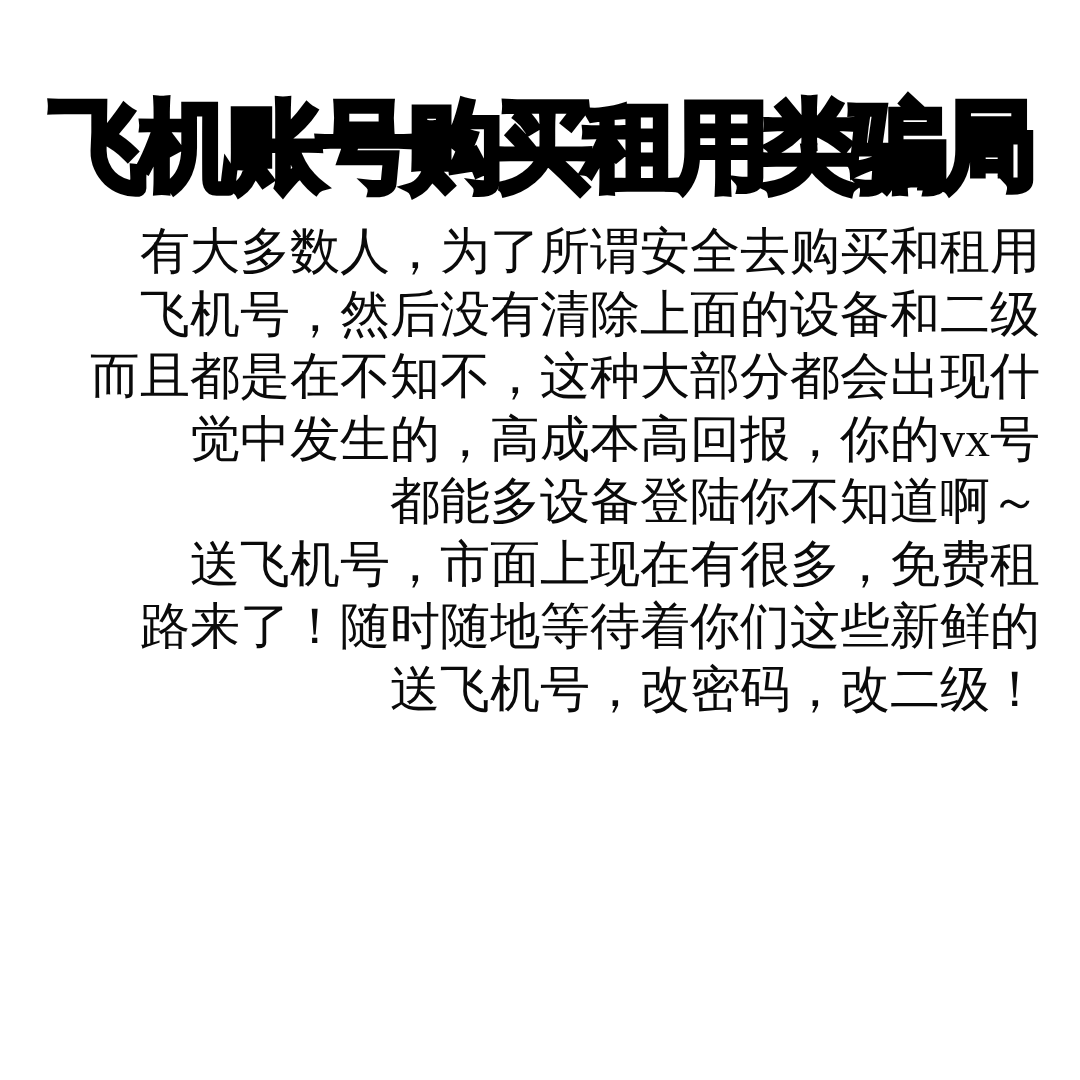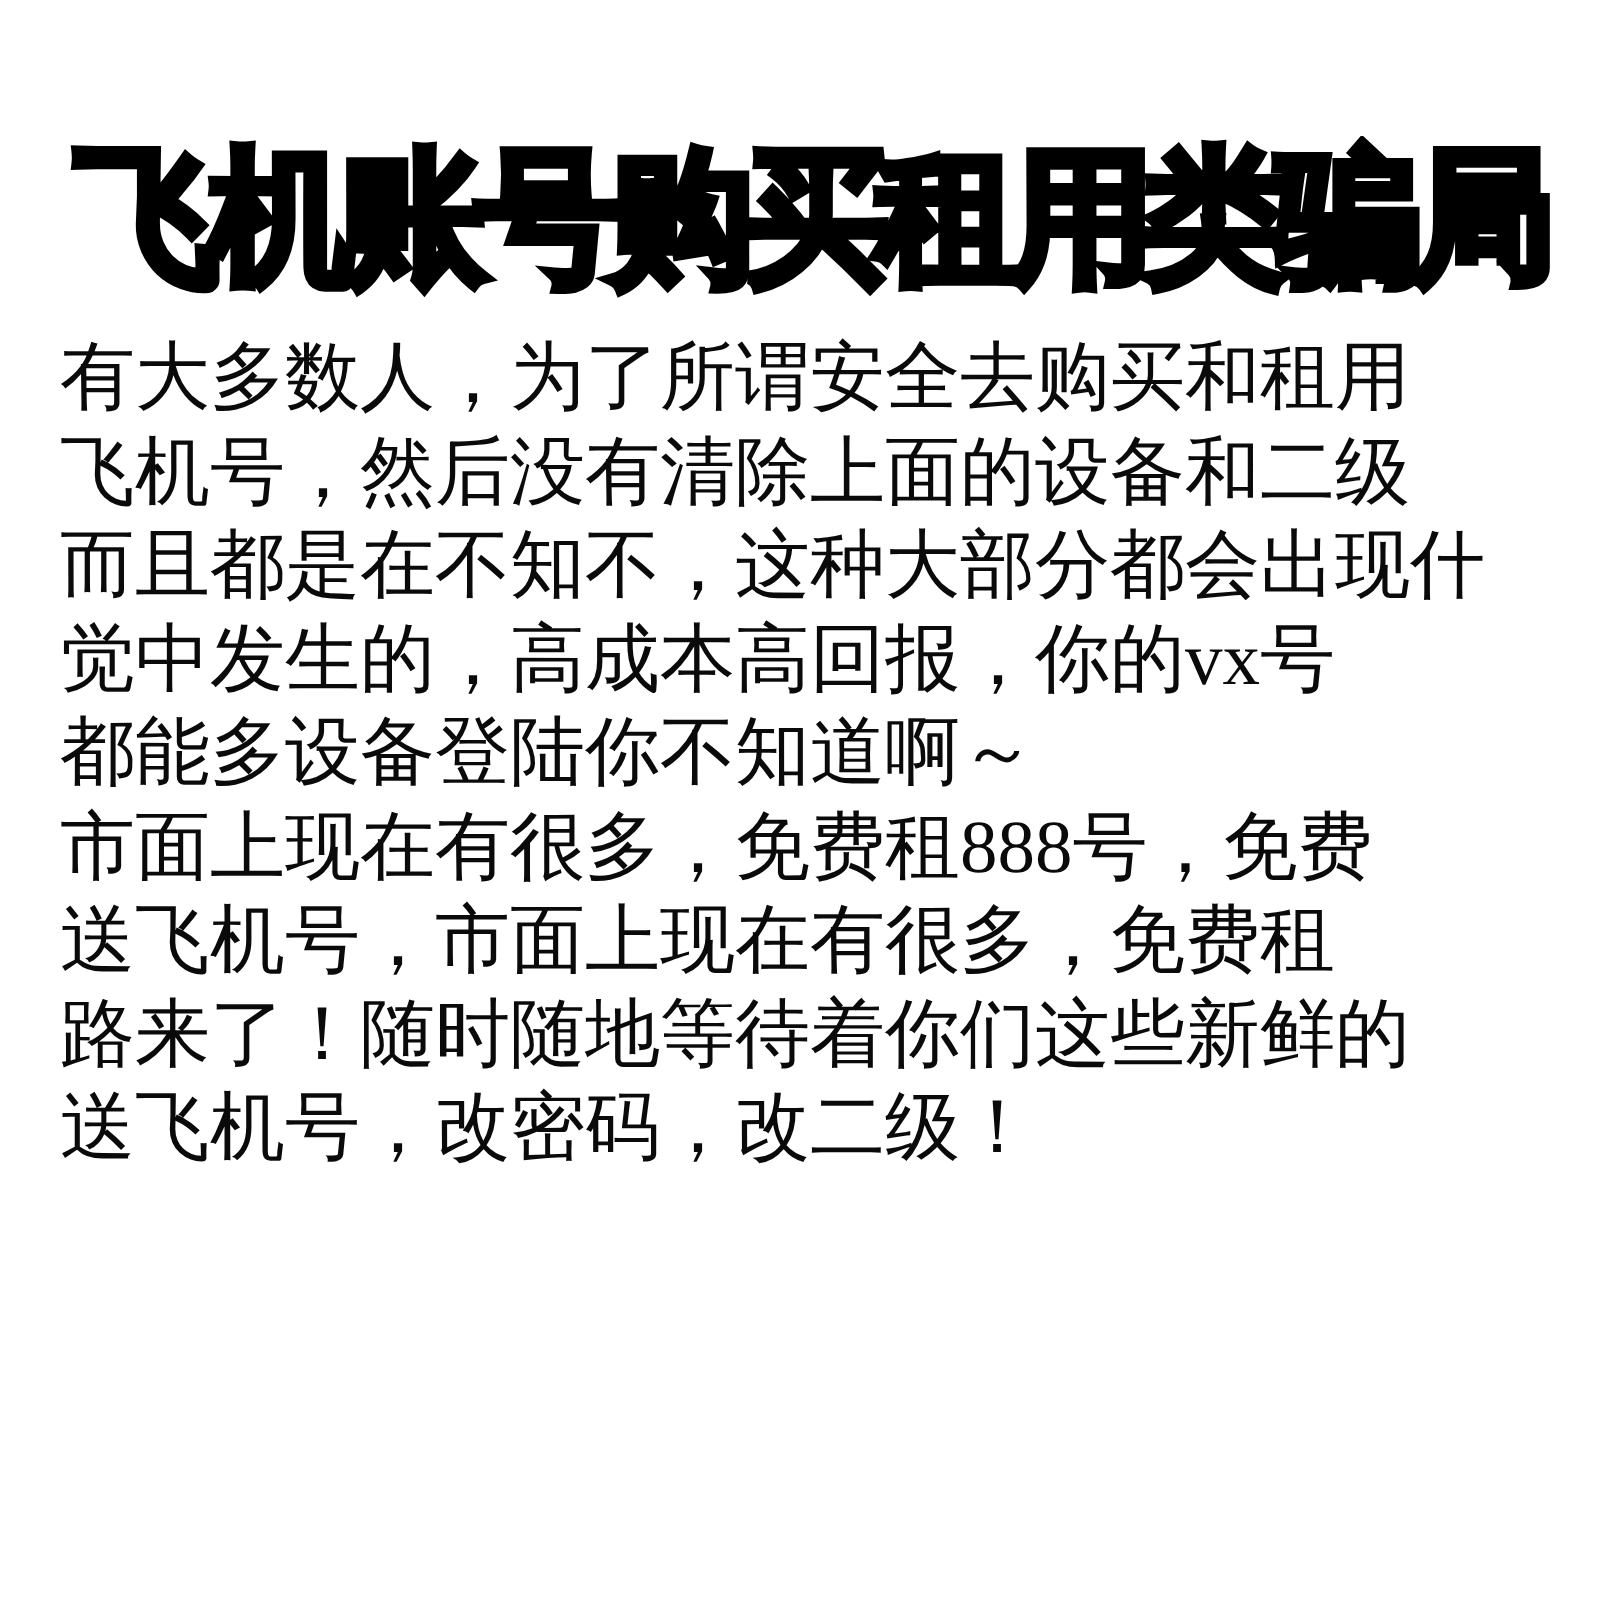--- a/index.html
+++ b/index.html
@@ -28,21 +28,21 @@
     -webkit-text-stroke: 6px #000000;
     white-space: nowrap;
     line-height: 1.25;
     transform: scaleY(1.02);
   }
   .body-text {
     position: relative;
     z-index: 1;
     margin-top: 14px;
     padding: 0 40px;
-    text-align: left;
+    text-align: right;
     color: #0a0a0a;
   }
   .body-line {
     
     font-family: "Liberation Serif", "DejaVu Serif", sans-serif;
     font-size: 50px;
     line-height: 62.5px;
     white-space: nowrap;
     letter-spacing: 0px;
   }
@@ -66,19 +66,18 @@
 
 
   <div class="title">飞机账号购买租用类骗局</div>
 
   <div class="body-text">
     <div class="body-line">有大多数人，为了所谓安全去购买和租用</div>
     <div class="body-line">飞机号，然后没有清除上面的设备和二级</div>
     <div class="body-line">而且都是在不知不，这种大部分都会出现什</div>
     <div class="body-line">觉中发生的，高成本高回报，你的vx号</div>
     <div class="body-line">都能多设备登陆你不知道啊～</div>
-    <div class="body-line">市面上现在有很多，免费租888号，免费</div>
     <div class="body-line">送飞机号，市面上现在有很多，免费租</div>
     <div class="body-line">路来了！随时随地等待着你们这些新鲜的</div>
     <div class="body-line">送飞机号，改密码，改二级！</div>
   </div>
 
 </div>
 
 </body></html>

